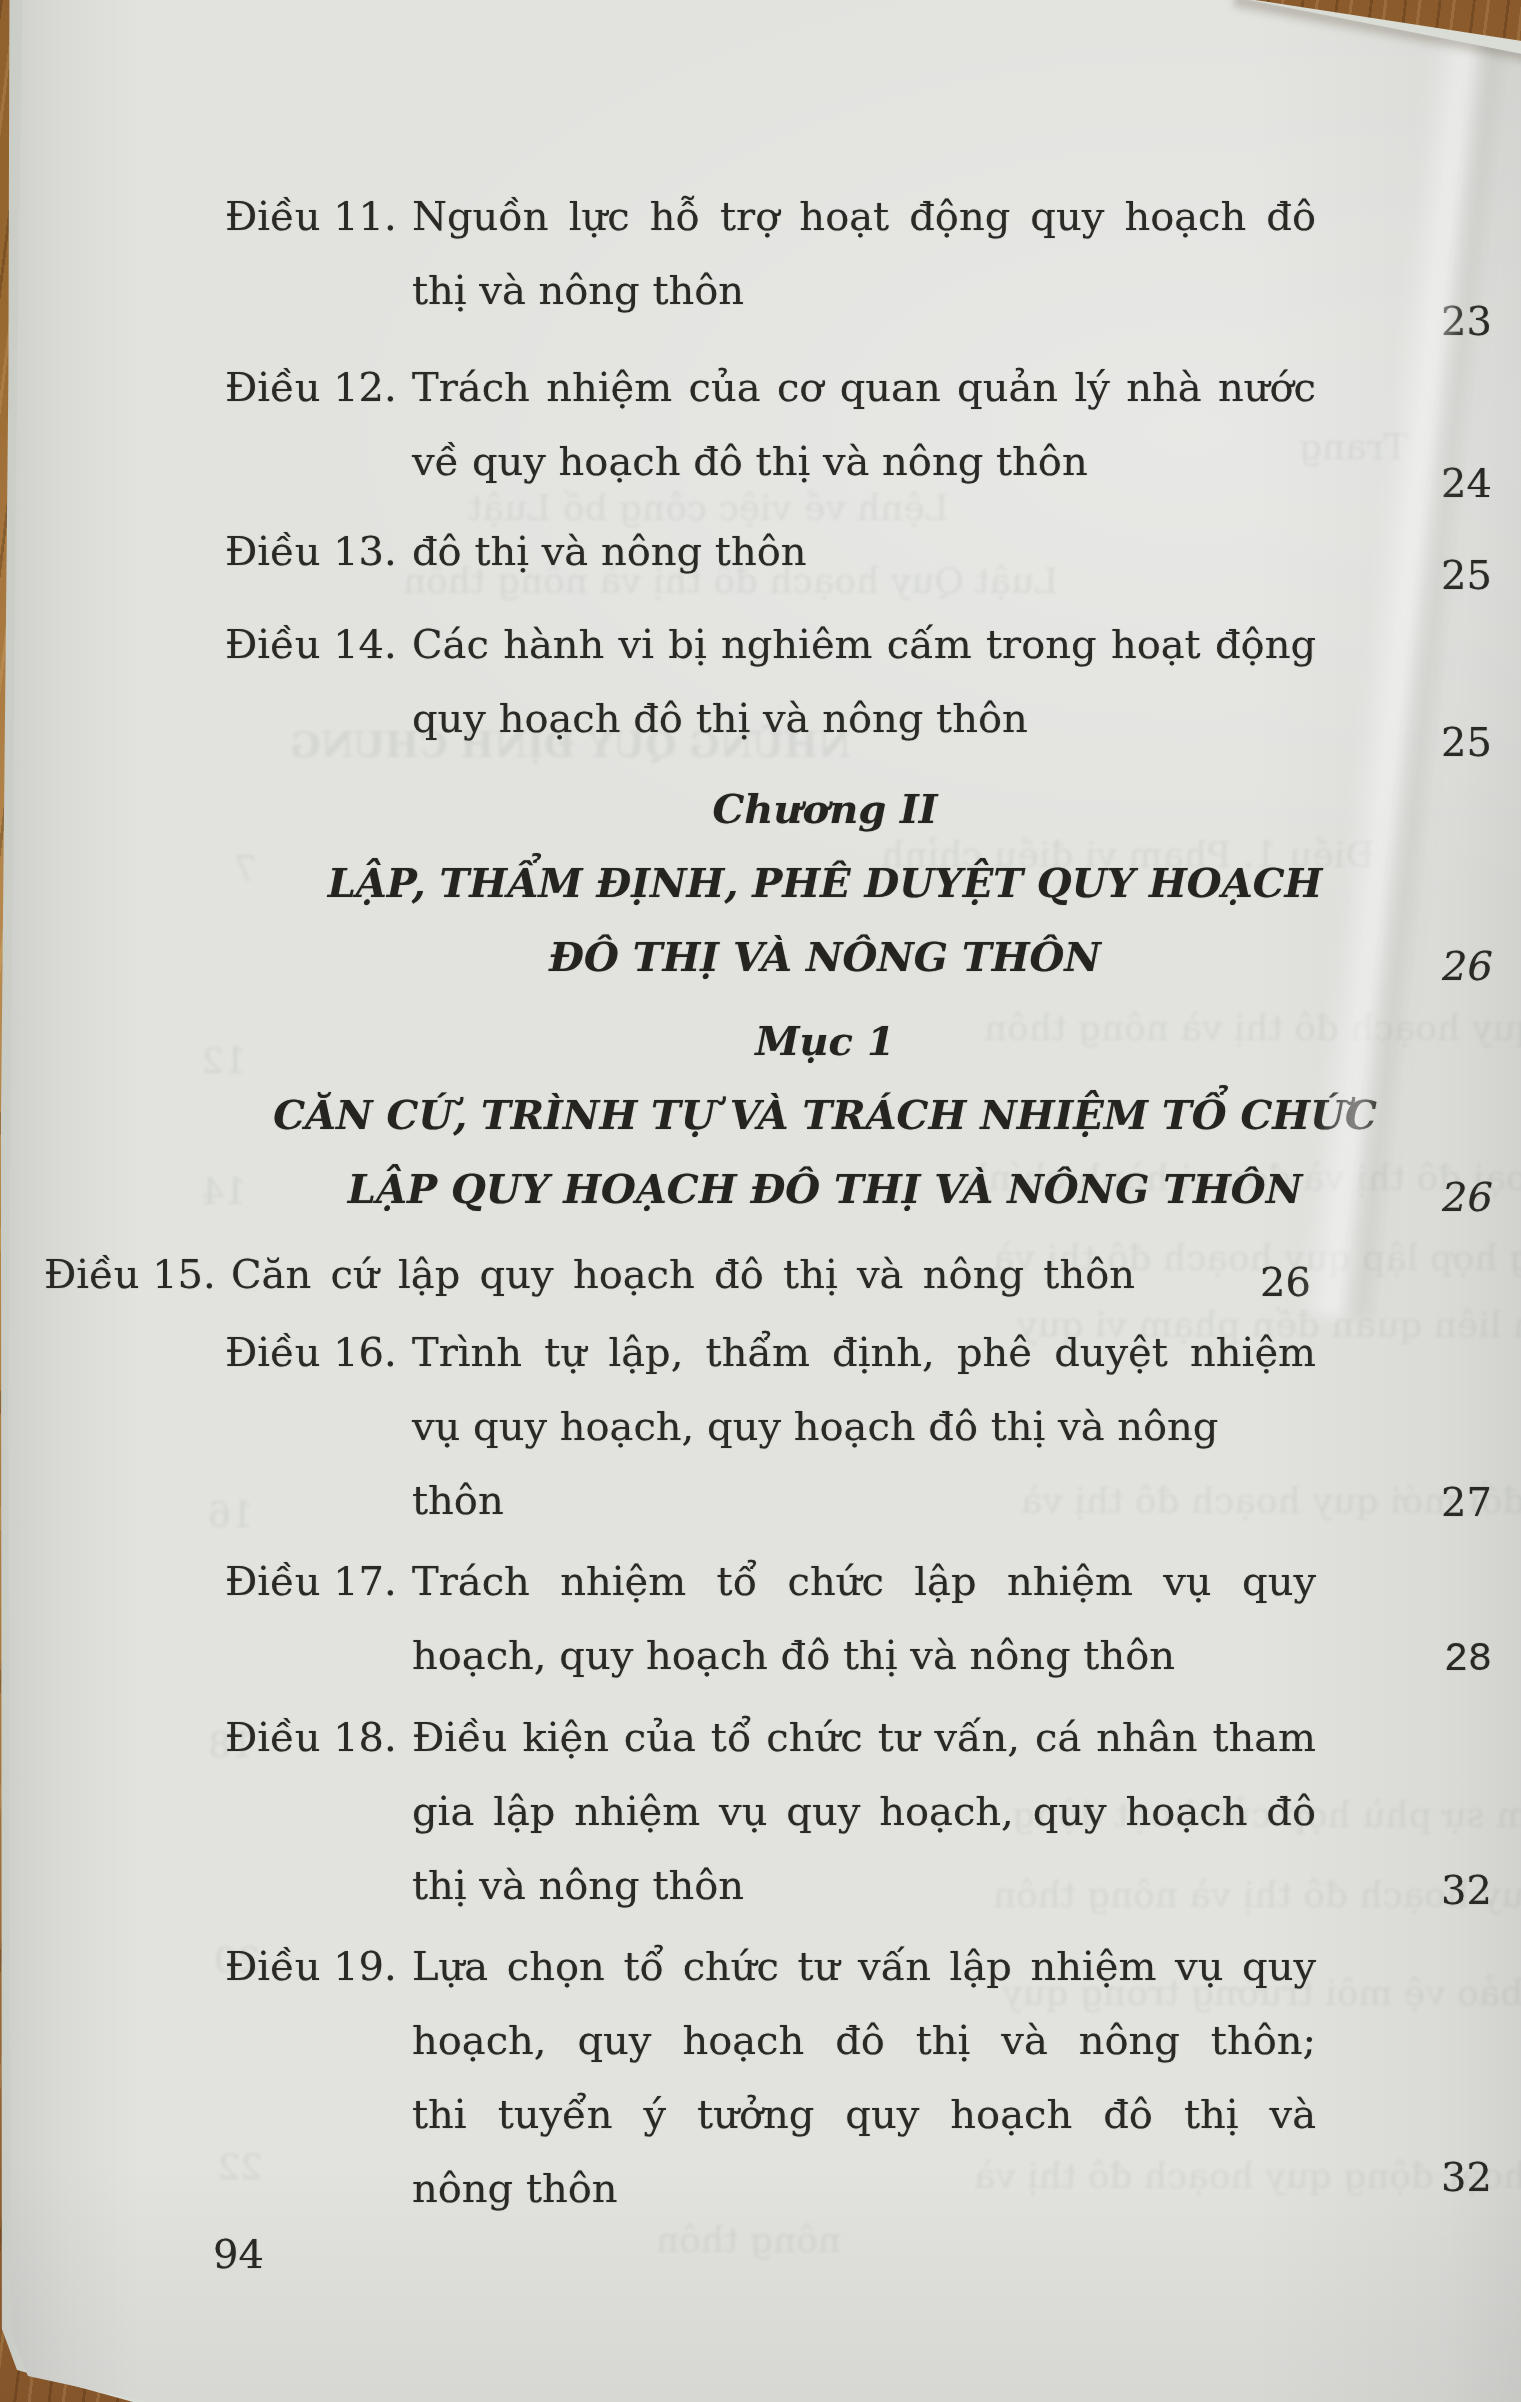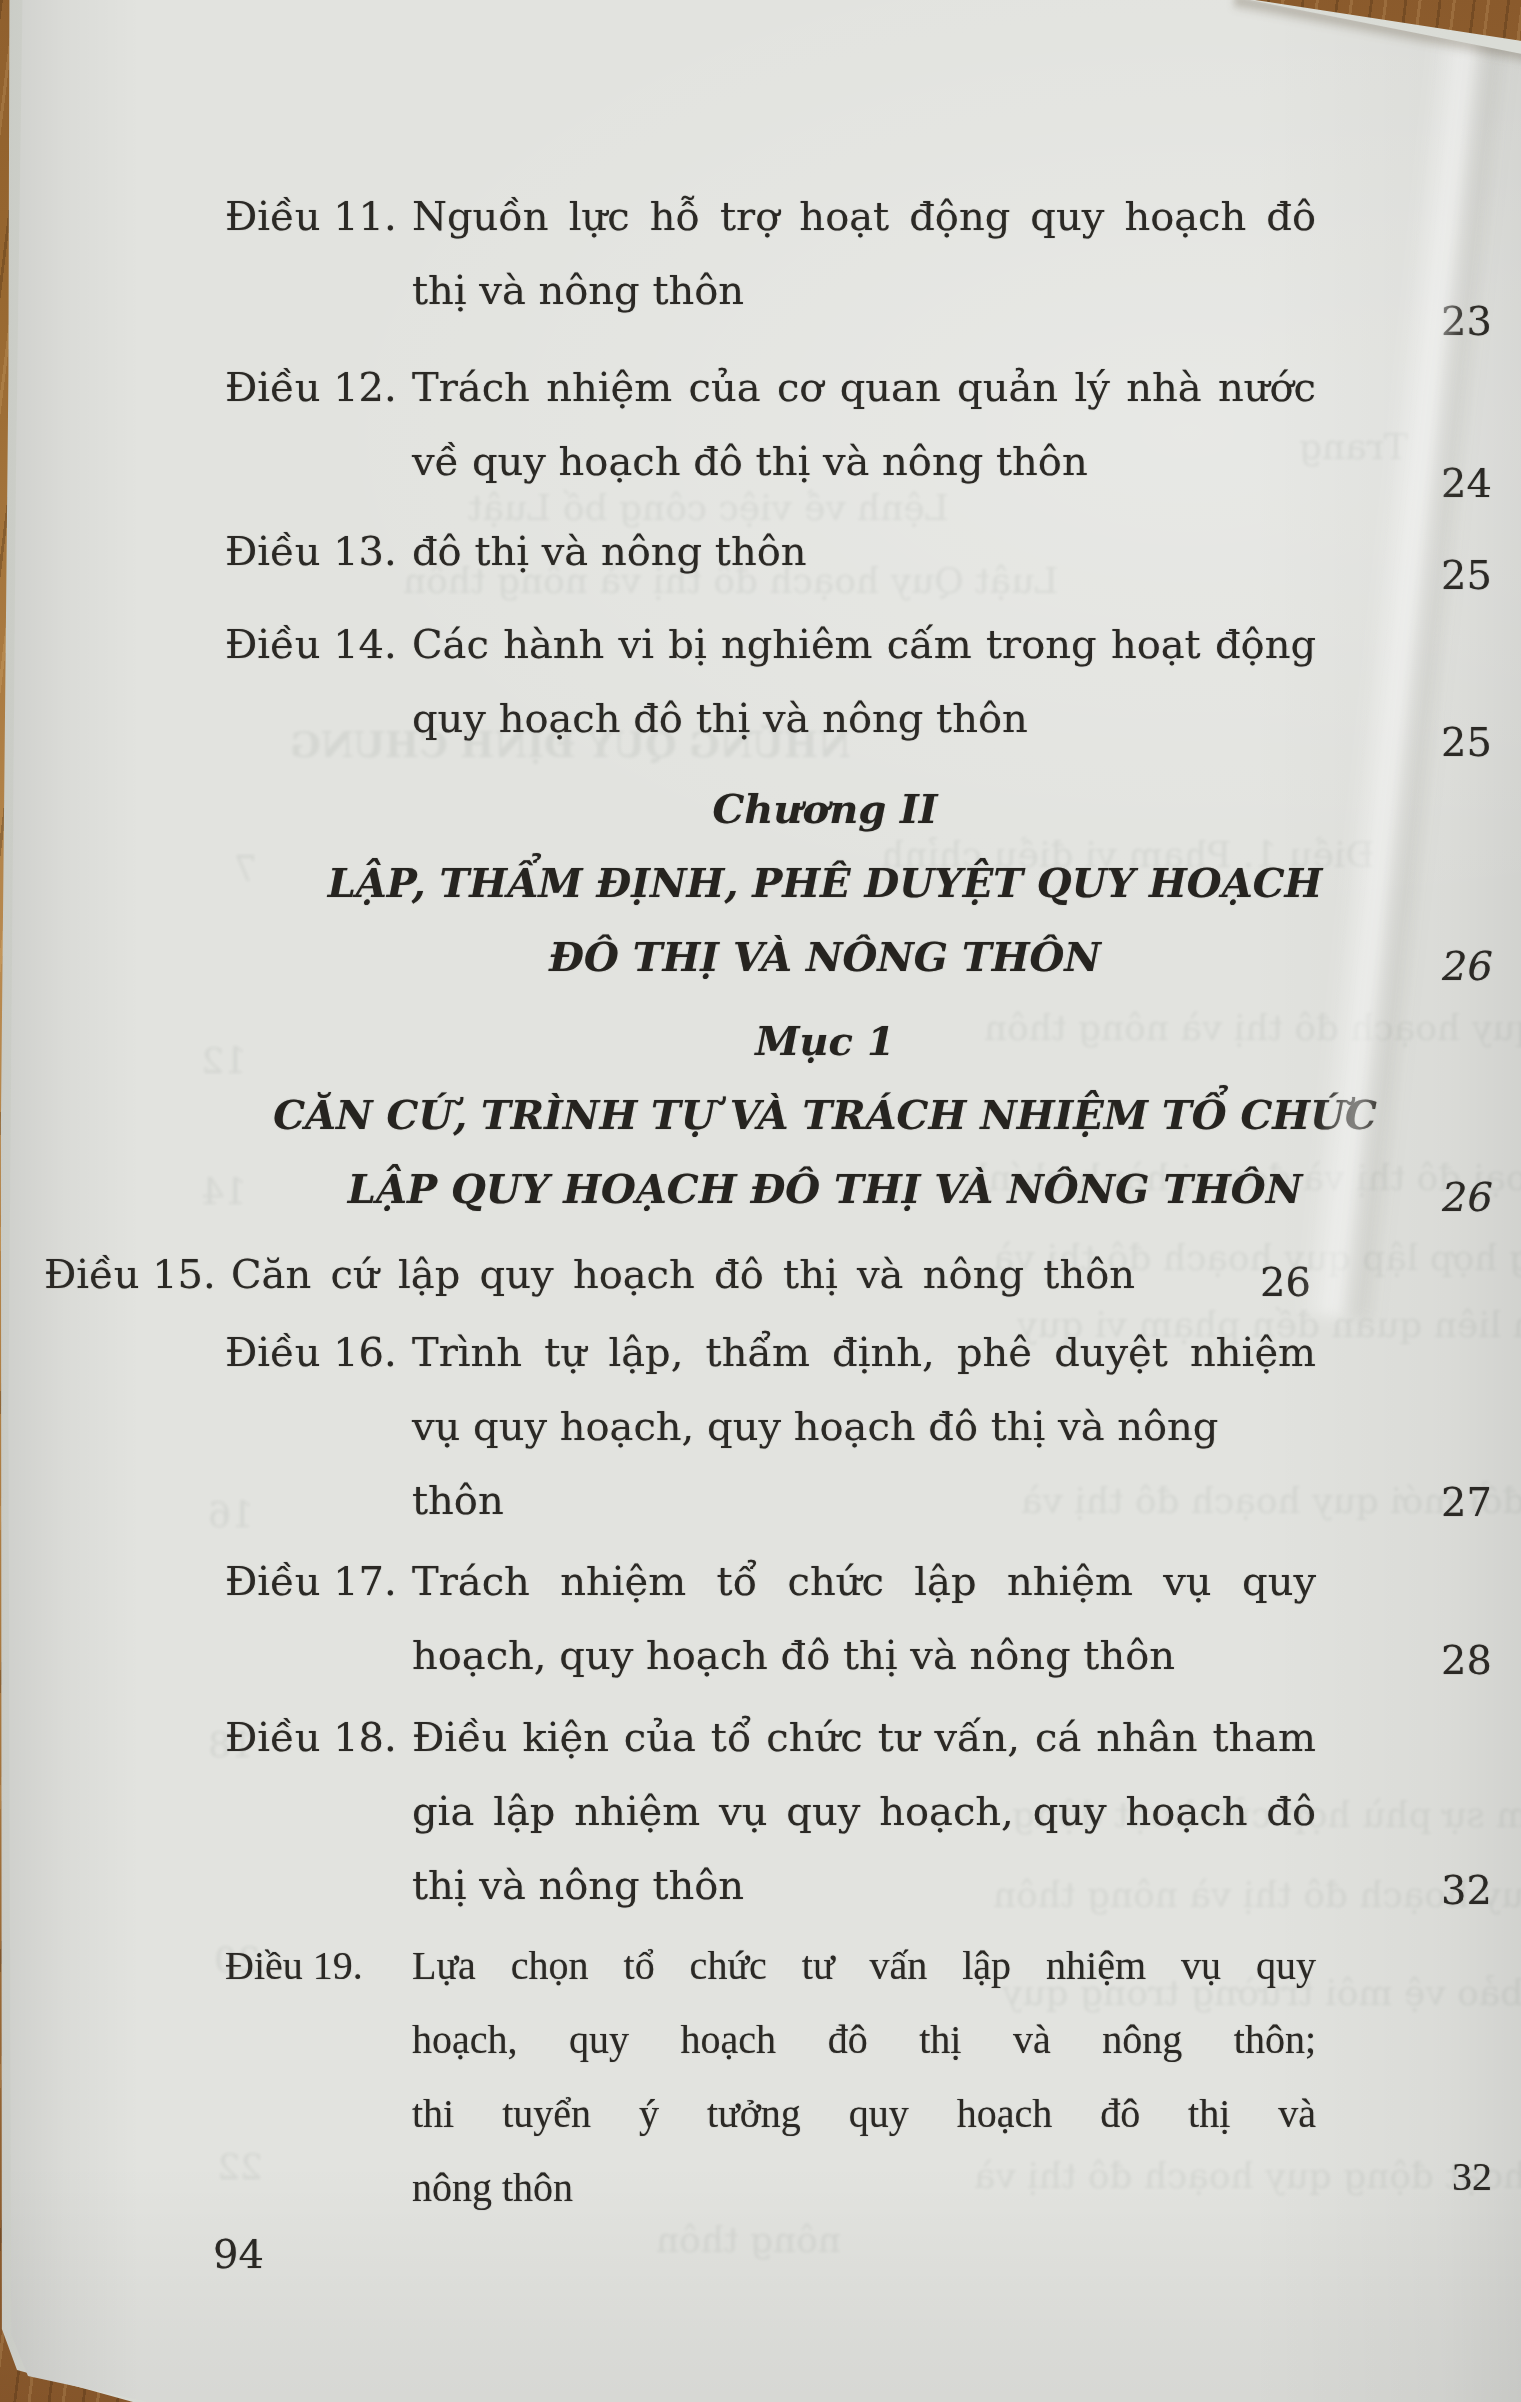--- a/index.html
+++ b/index.html
@@ -154,32 +154,32 @@
             <div class="tline">vụ quy hoạch, quy hoạch đô thị và nông thôn</div>
           </div>
     <div class="num" style="top: 2px;">27</div>
   </div>
         <div class="entry" style="margin-top: 6.6px;">
     <div class="label">Điều 17.</div>
     <div class="tx">
             <div class="tline j">Trách nhiệm tổ chức lập nhiệm vụ quy</div>
             <div class="tline">hoạch, quy hoạch đô thị và nông thôn</div>
           </div>
-    <div class="num" style="top: 4.7px;">28</div>
+    <div class="num" style="top: 4.7px; font-family: Liberation Mono, monospace;">28</div>
   </div>
         <div class="entry" style="margin-top: 8.4px;">
     <div class="label">Điều 18.</div>
     <div class="tx">
             <div class="tline j">Điều kiện của tổ chức tư vấn, cá nhân tham</div>
             <div class="tline j">gia lập nhiệm vụ quy hoạch, quy hoạch đô</div>
             <div class="tline">thị và nông thôn</div>
           </div>
     <div class="num" style="top: 4.7px;">32</div>
   </div>
-        <div class="entry" style="margin-top: 6.6px; font-family: Liberation Serif, serif;">
+        <div class="entry" style="margin-top: 6.6px;">
     <div class="label">Điều 19.</div>
     <div class="tx">
             <div class="tline j">Lựa chọn tổ chức tư vấn lập nhiệm vụ quy</div>
             <div class="tline j">hoạch, quy hoạch đô thị và nông thôn;</div>
             <div class="tline j">thi tuyển ý tưởng quy hoạch đô thị và</div>
             <div class="tline">nông thôn</div>
           </div>
     <div class="num" style="top: -11.2px;">32</div>
   </div>
       </div>

